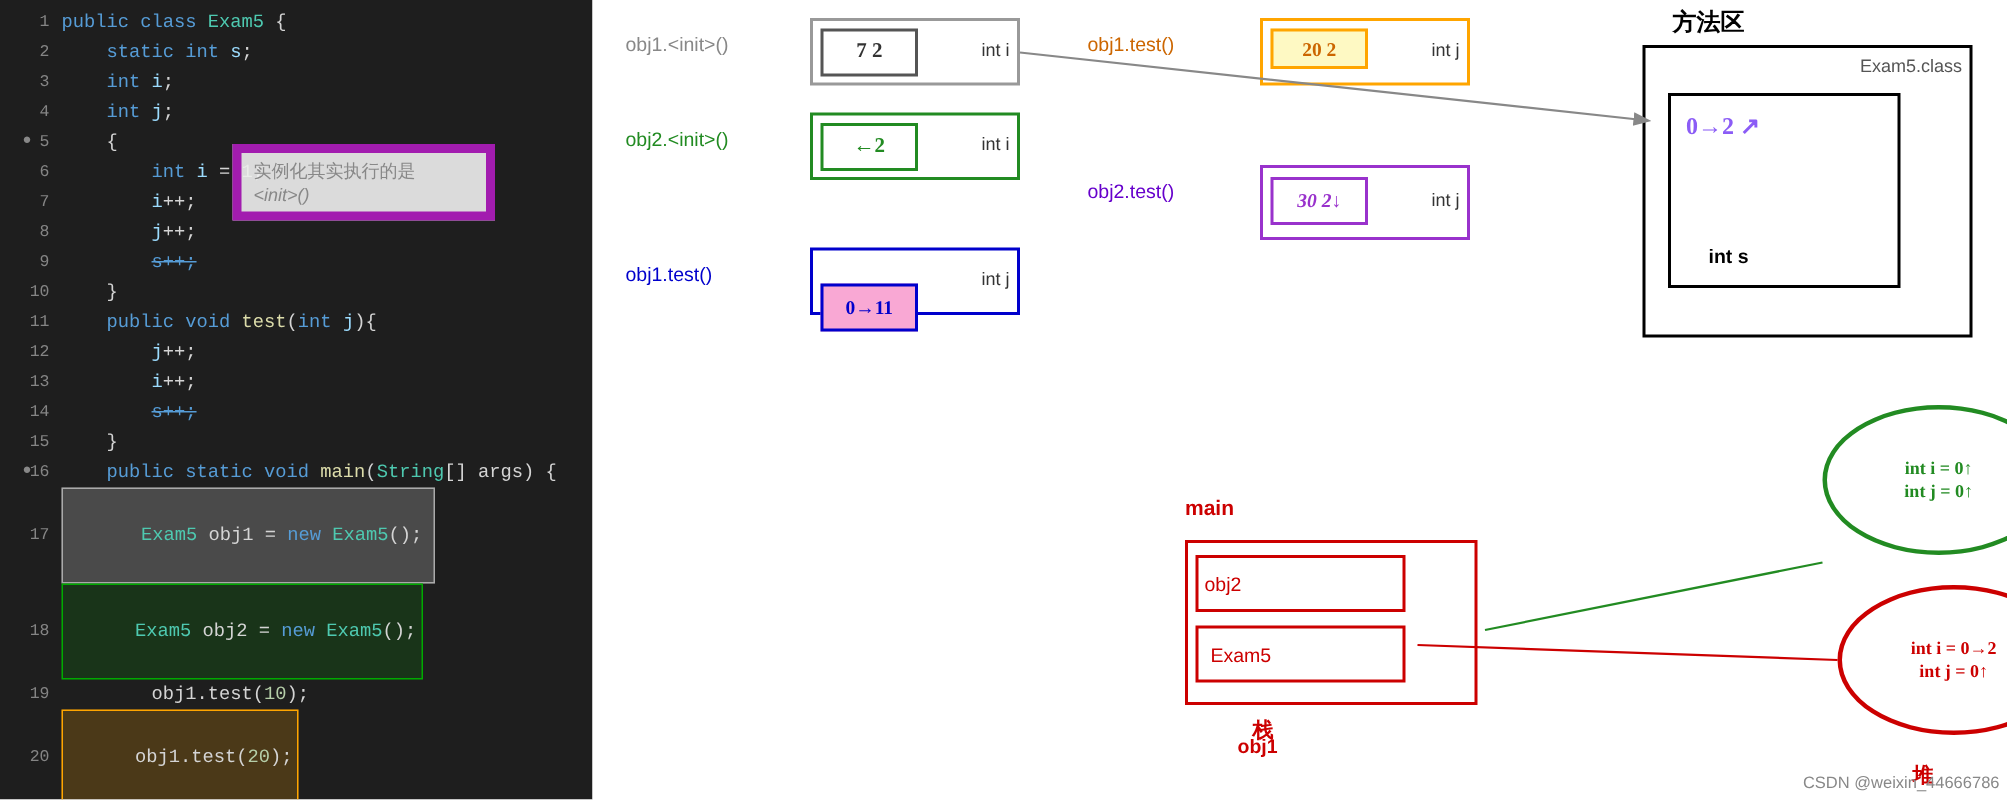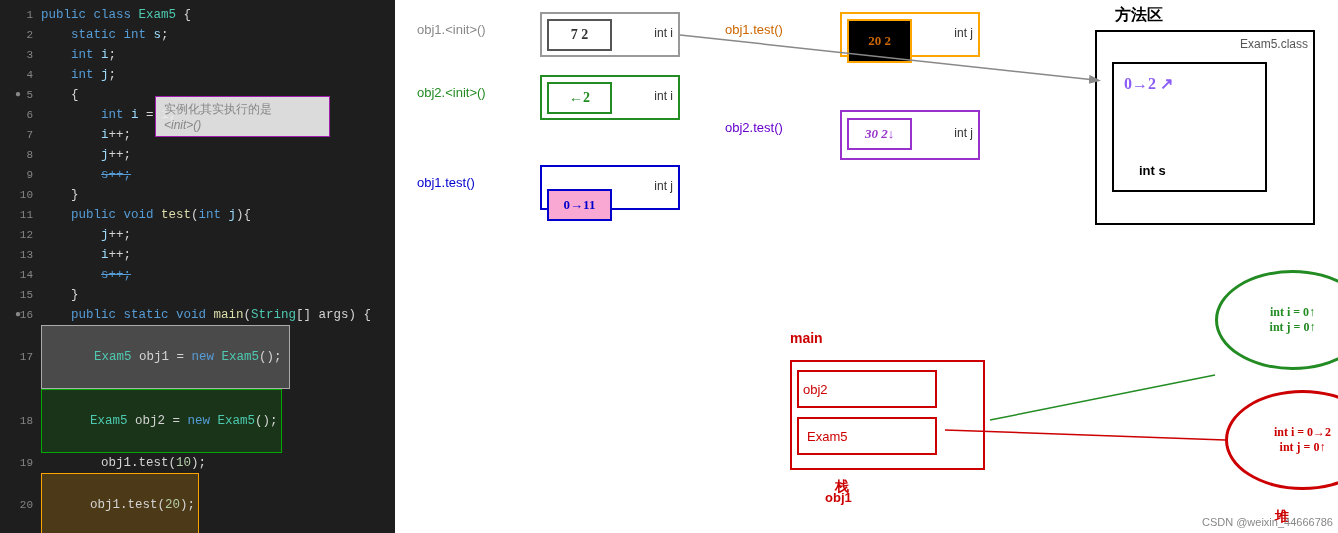--- a/index.html
+++ b/index.html
@@ -183,21 +183,21 @@
 
   <div class="code-line">
     <span class="line-num">20</span>
     <span style="background:rgba(255,165,0,0.2);border:1px solid #ffa500;padding:1px 3px;font-family:'Courier New',monospace;font-size:12.5px;">
       <span class="plain">obj1.test(</span><span class="num">20</span><span class="plain">);</span>
     </span>
   </div>
 
 </div>
 
-<div class="annotation-box" style="position:absolute;left:155px;top:96px;width:175px;border:1px solid #a21caf;background:rgba(240,240,240,0.9);padding:4px 8px;font-family:Arial,sans-serif;font-size:12px;color:#888;z-index:10;">
+<div class="annotation-box" style="position:absolute;left:155px;top:96px;width:175px;border:6px solid #a21caf;background:rgba(240,240,240,0.9);padding:4px 8px;font-family:Arial,sans-serif;font-size:12px;color:#888;z-index:10;">
   <div>实例化其实执行的是</div>
   <div style="font-style:italic;">&lt;init&gt;()</div>
 </div>
 
 <div class="diagram-area">
 
   <div style="position:absolute;left:22px;top:22px;font-family:Arial,sans-serif;font-size:13px;color:#888;">obj1.&lt;init&gt;()</div>
 
   <div style="position:absolute;left:145px;top:12px;width:140px;height:45px;border:2px solid #999;background:white;">
 
@@ -215,21 +215,21 @@
   <div style="position:absolute;left:22px;top:175px;font-family:Arial,sans-serif;font-size:13px;color:#0000cc;">obj1.test()</div>
 
   <div style="position:absolute;left:145px;top:165px;width:140px;height:45px;border:2px solid #0000cc;background:white;">
     <div style="position:absolute;left:5px;top:22px;width:65px;height:32px;border:2px solid #0000cc;background:#f9a8d4;display:flex;align-items:center;justify-content:center;font-family:'Comic Sans MS',cursive;font-size:13px;font-weight:bold;color:#0000cc;">0→11</div>
     <div style="position:absolute;right:5px;top:12px;font-family:Arial,sans-serif;font-size:12px;color:#333;">int j</div>
   </div>
 
   <div style="position:absolute;left:330px;top:22px;font-family:Arial,sans-serif;font-size:13px;color:#cc6600;">obj1.test()</div>
 
   <div style="position:absolute;left:445px;top:12px;width:140px;height:45px;border:2px solid #ffa500;background:white;">
-    <div style="position:absolute;left:5px;top:5px;width:65px;height:44px;border:2px solid #ffa500;background:#000000;display:flex;align-items:center;justify-content:center;font-family:'Comic Sans MS',cursive;font-size:13px;font-weight:bold;color:#cc6600;">20  2</div>
+    <div style="position:absolute;left:5px;top:5px;width:65px;height:27px;border:2px solid #ffa500;background:#fef9c3;display:flex;align-items:center;justify-content:center;font-family:'Comic Sans MS',cursive;font-size:13px;font-weight:bold;color:#cc6600;">20  2</div>
     <div style="position:absolute;right:5px;top:12px;font-family:Arial,sans-serif;font-size:12px;color:#333;">int j</div>
   </div>
 
   <div style="position:absolute;left:330px;top:120px;font-family:Arial,sans-serif;font-size:13px;color:#6600cc;">obj2.test()</div>
 
   <div style="position:absolute;left:445px;top:110px;width:140px;height:50px;border:2px solid #9932CC;background:white;">
     <div style="position:absolute;left:5px;top:6px;width:65px;height:32px;border:2px solid #9932CC;background:white;display:flex;align-items:center;justify-content:center;font-family:'Comic Sans MS',cursive;font-size:13px;font-weight:bold;color:#9932CC;font-style:italic;">30  2↓</div>
     <div style="position:absolute;right:5px;top:14px;font-family:Arial,sans-serif;font-size:12px;color:#333;">int j</div>
   </div>
 

